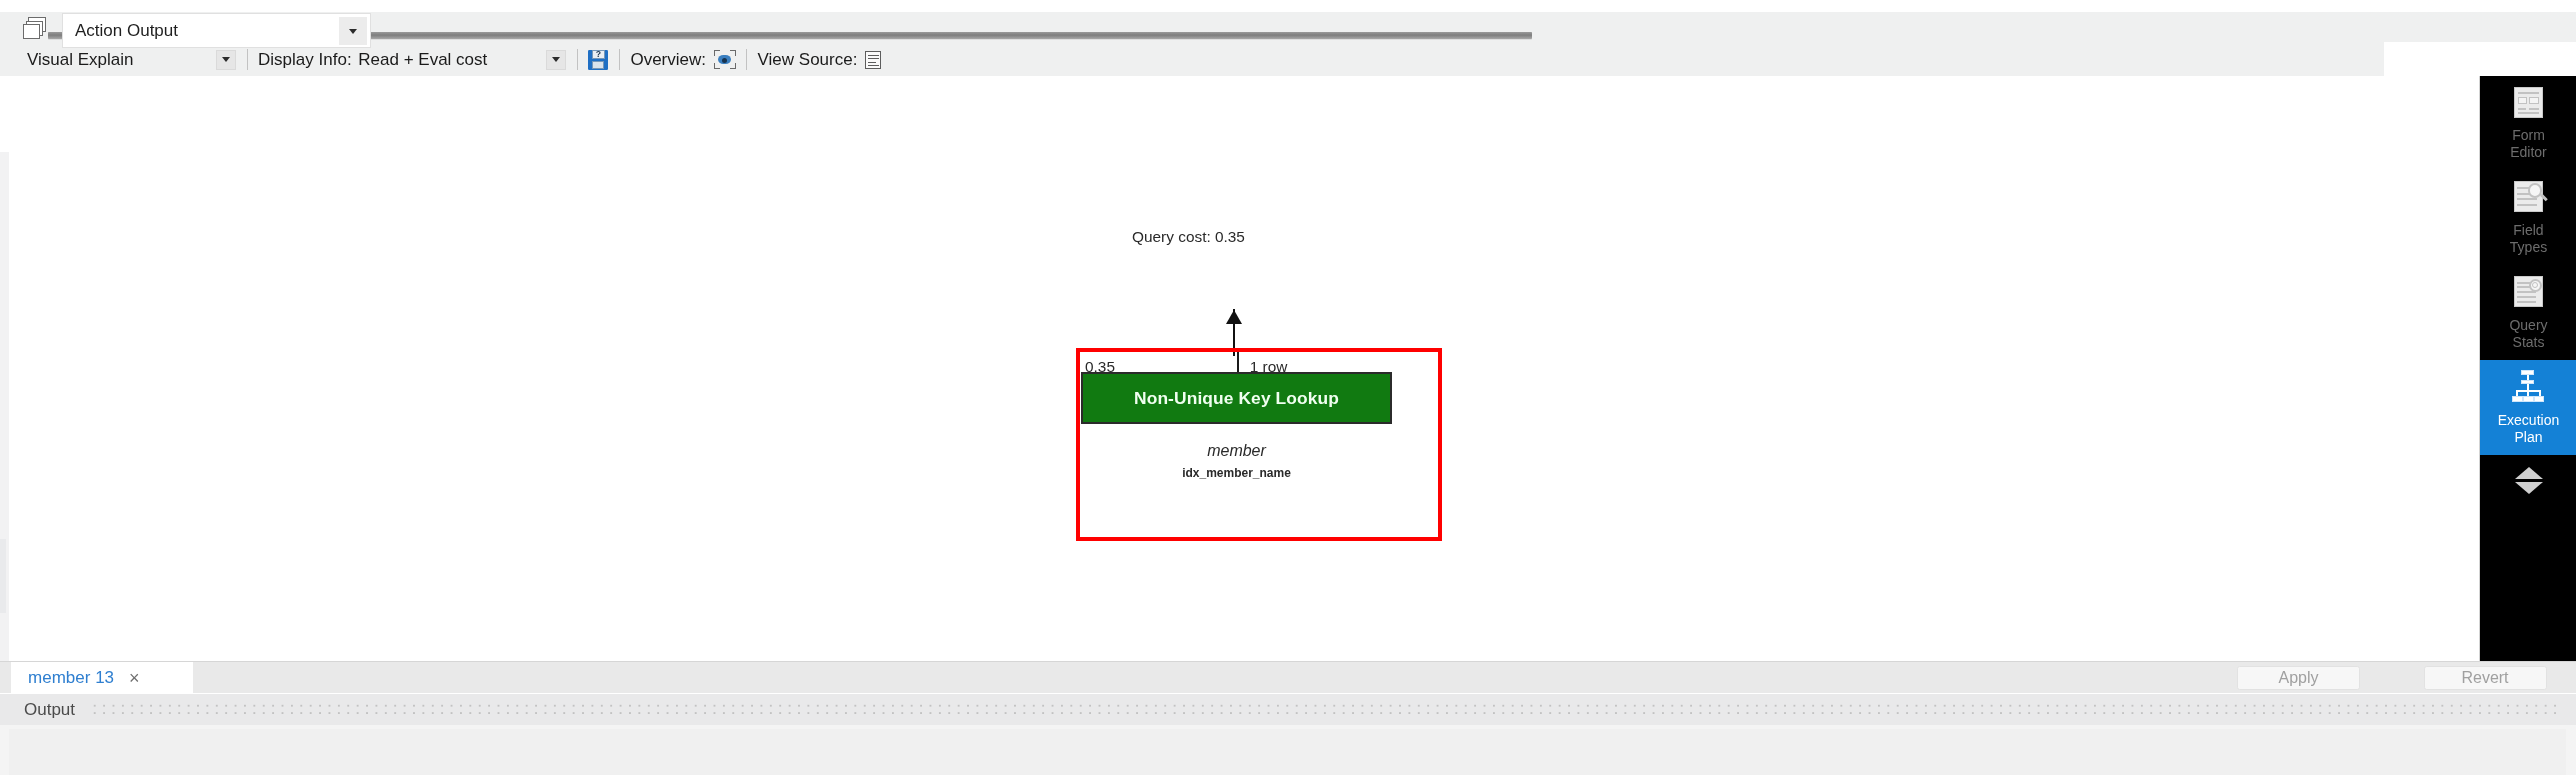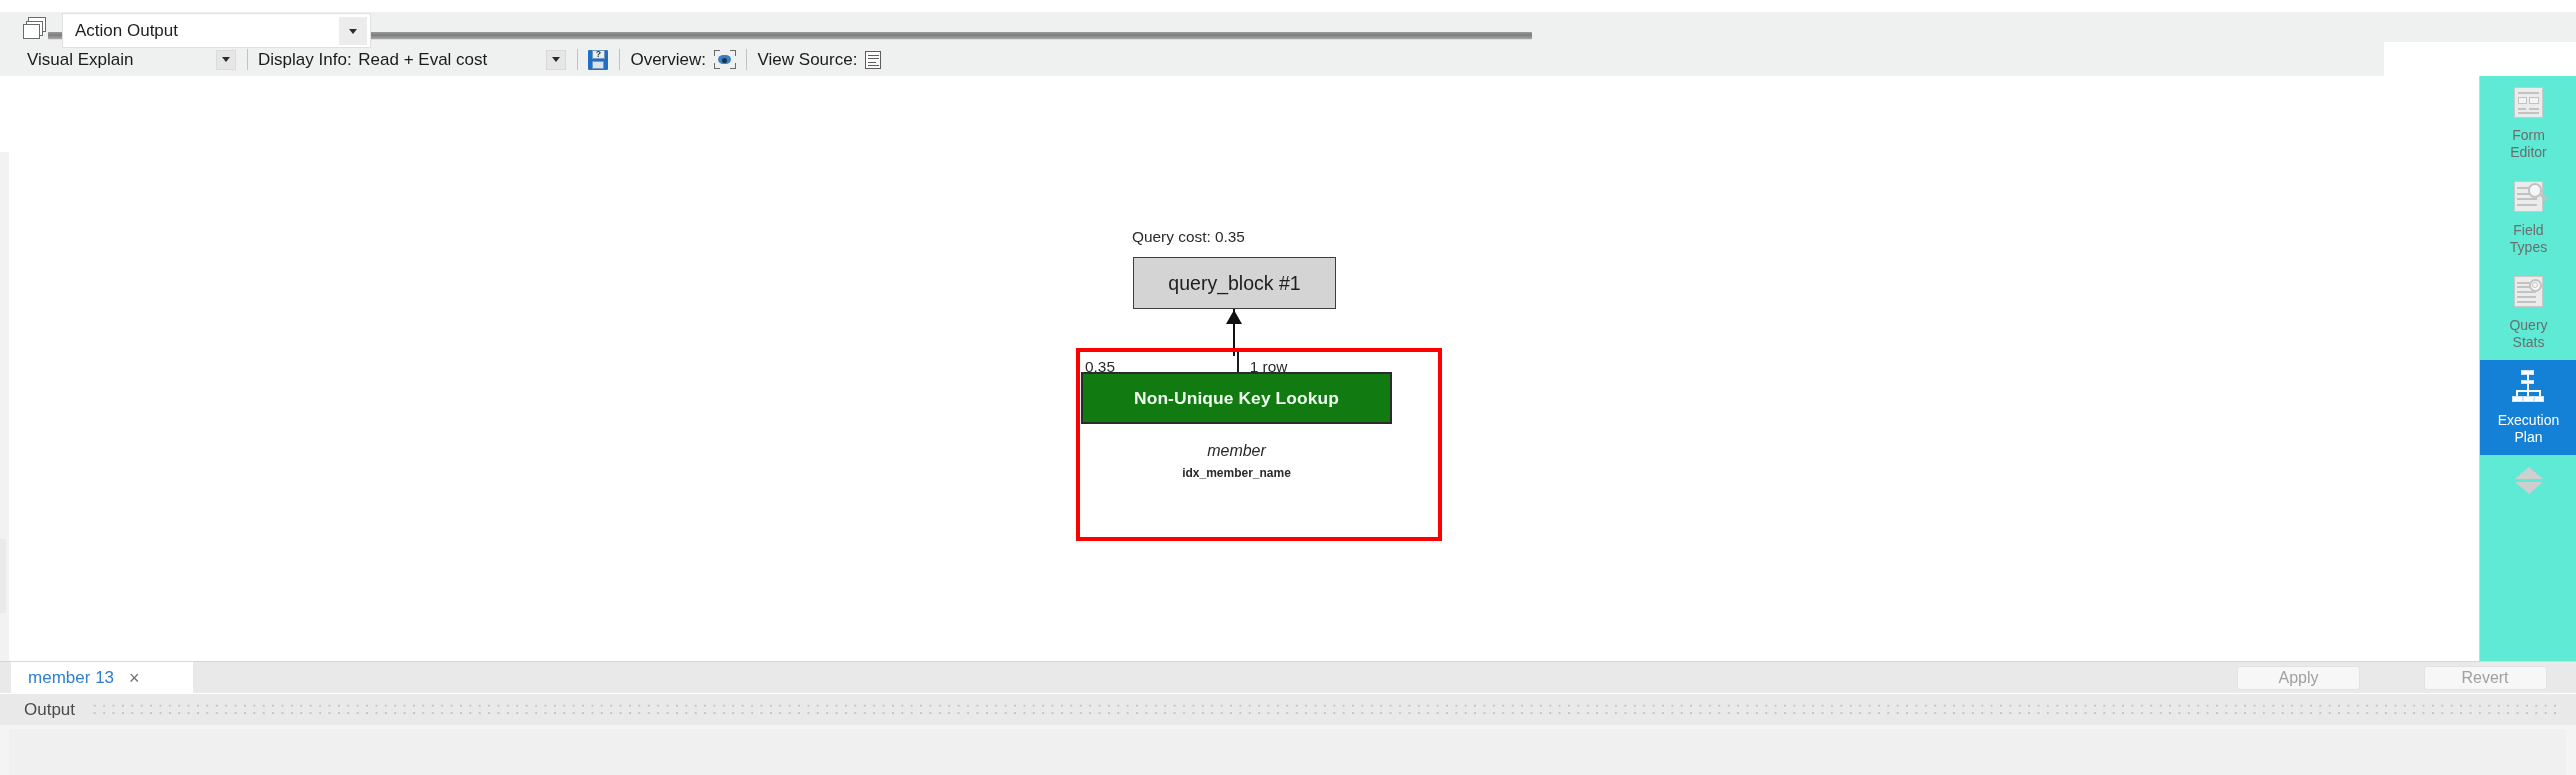--- a/index.html
+++ b/index.html
@@ -190,21 +190,21 @@
     position: absolute; left: 1081px; top: 439px; width: 311px;
     text-align: center; color: #2a2a2a;
   }
   .node-caption .t1 { font-size: 16px; line-height: 23px; font-style: italic; }
   .node-caption .t2 { font-size: 12px; line-height: 23px; font-weight: bold; }
 
   
   .rsidebar {
     position: absolute; left: 2479px; top: 76px;
     width: 97px; height: 585px;
-    background: #5eead4;
+    background: #000000;
     border-left: 0.7px solid #d3d3d3;
   }
   .rs-item {
     width: 97px; padding: 8px 2.7px 9.4px 2.7px;
     display: flex; flex-direction: column; align-items: center;
     cursor: pointer;
   }
   .rs-item.active { background: #1481d6; }
   .rs-item .rs-label {
     margin-top: 5.4px; font-size: 14px; line-height: 17px;
@@ -378,21 +378,20 @@
     </div>
   </div>
 
   <div class="canvas">
     <div class="canvas-edge"></div>
     <div class="canvas-edge2"></div>
   </div>
 
   <div class="query-cost">Query cost: 0.35</div>
 
-  <div class="qblock">query_block #1</div>
 
   <div class="connector"></div>
   <div class="arrowhead"></div>
 
   <div class="sel-rect"></div>
 
   <div class="node-head">
     <div class="cell cost">0.35</div>
     <div class="cell rows">1 row</div>
   </div>

